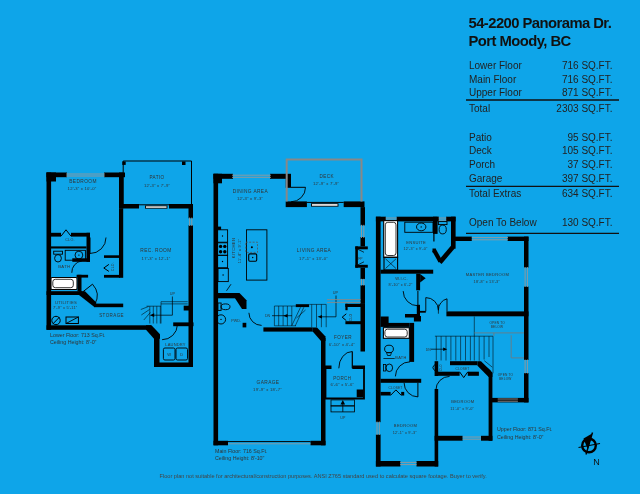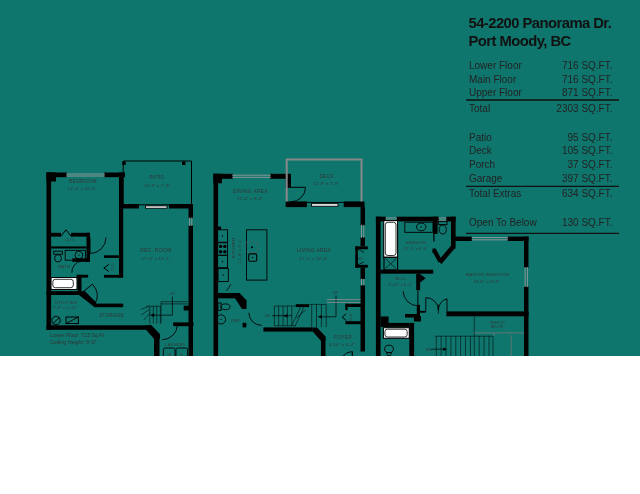--- a/index.html
+++ b/index.html
@@ -1,16 +1,16 @@
 <!DOCTYPE html>
 <html><head>
 <meta charset="utf-8">
 <style>
   html,body{margin:0;padding:0;background:#fff;}
-  #page{position:relative;width:640px;height:356px;background:#0f766e;overflow:hidden;}
+  #page{position:relative;width:640px;height:494px;background:#0ea5e9;overflow:hidden;}
   svg{position:absolute;left:0;top:0;}
   text{font-family:"Liberation Sans", sans-serif;}
 </style>
 </head>
 <body>
 <div id="page">
 <svg width="640" height="494" viewBox="0 0 640 494">
 
 <g id="titleblock" fill="#111" font-family="Liberation Sans, sans-serif">
   <text x="468.5" y="27.5" font-size="14.8" font-weight="bold" letter-spacing="-0.55">54-2200 Panorama Dr.</text>

